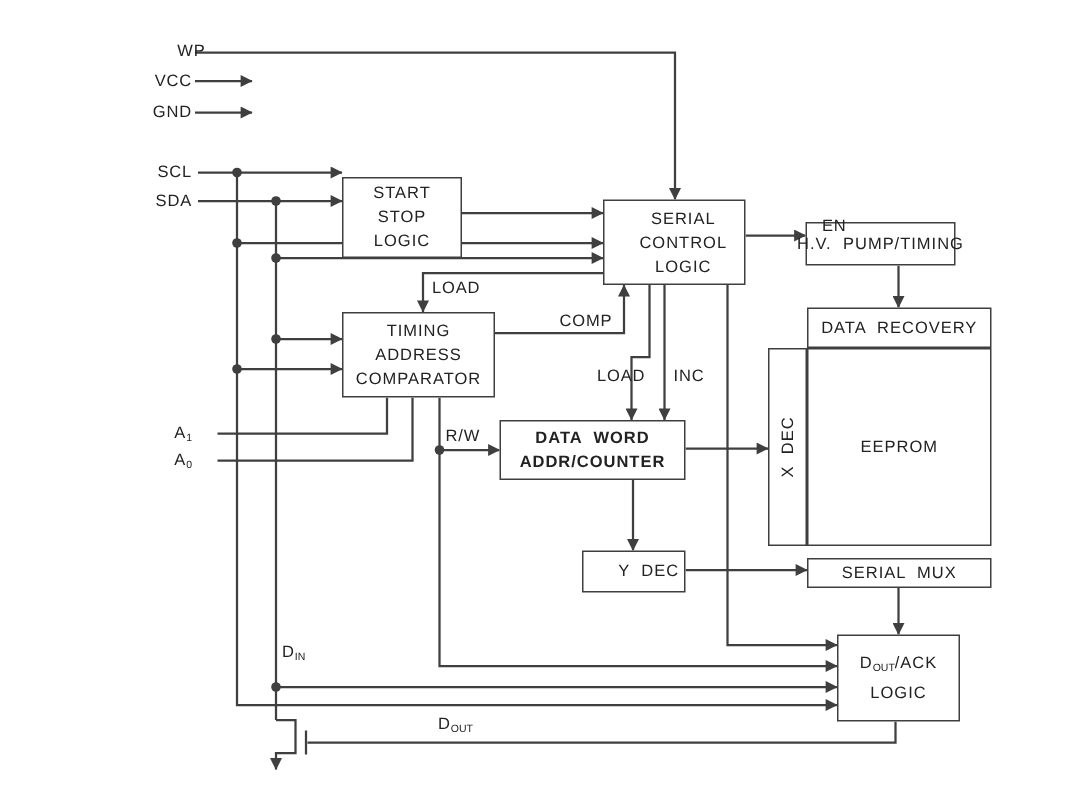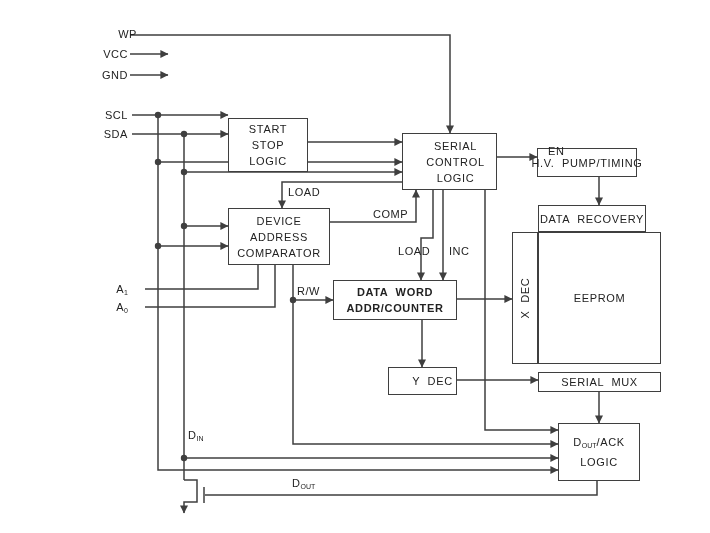--- a/index.html
+++ b/index.html
@@ -118,38 +118,38 @@
   <div class="box" style="left:402px; top:133px; width:95px; height:57px;padding-left:12px;">
     <span>SERIAL</span>
     <span>CONTROL</span>
     <span>LOGIC</span>
   </div>
 
   <div class="box" style="left:537px; top:148px; width:100px; height:29px;">
     <span>H.V. PUMP/TIMING</span>
   </div>
 
-  <div class="box" style="left:538px; top:205px; width:108px; height:27px;">
+  <div class="box" style="left:538px; top:205px; width:123px; height:27px;">
     <span>DATA RECOVERY</span>
   </div>
 
   <div class="box" style="left:512px; top:232px; width:26px; height:132px;">
     <span class="vtext">X DEC</span>
   </div>
 
   <div class="box" style="left:538px; top:232px; width:123px; height:132px;">
     <span>EEPROM</span>
   </div>
 
   <div class="box" style="left:538px; top:372px; width:123px; height:20px;">
     <span>SERIAL MUX</span>
   </div>
 
   <div class="box" style="left:228px; top:208px; width:102px; height:57px;">
-    <span>DEVICE</span>
+    <span>TIMING</span>
     <span>ADDRESS</span>
     <span>COMPARATOR</span>
   </div>
 
   <div class="box" style="left:333px; top:280px; width:124px; height:40px;font-weight:bold;">
     <span>DATA WORD</span>
     <span>ADDR/COUNTER</span>
   </div>
 
   <div class="box" style="left:388px; top:367px; width:69px; height:28px;padding-left:20px;">

